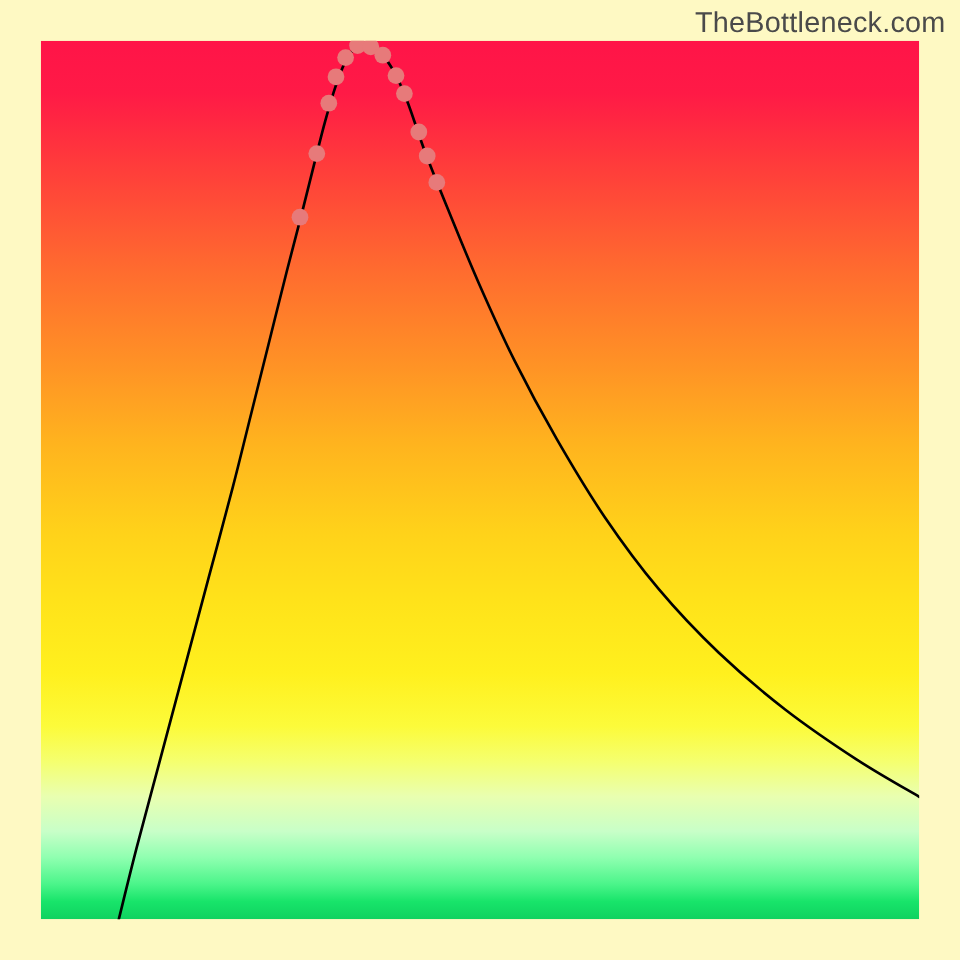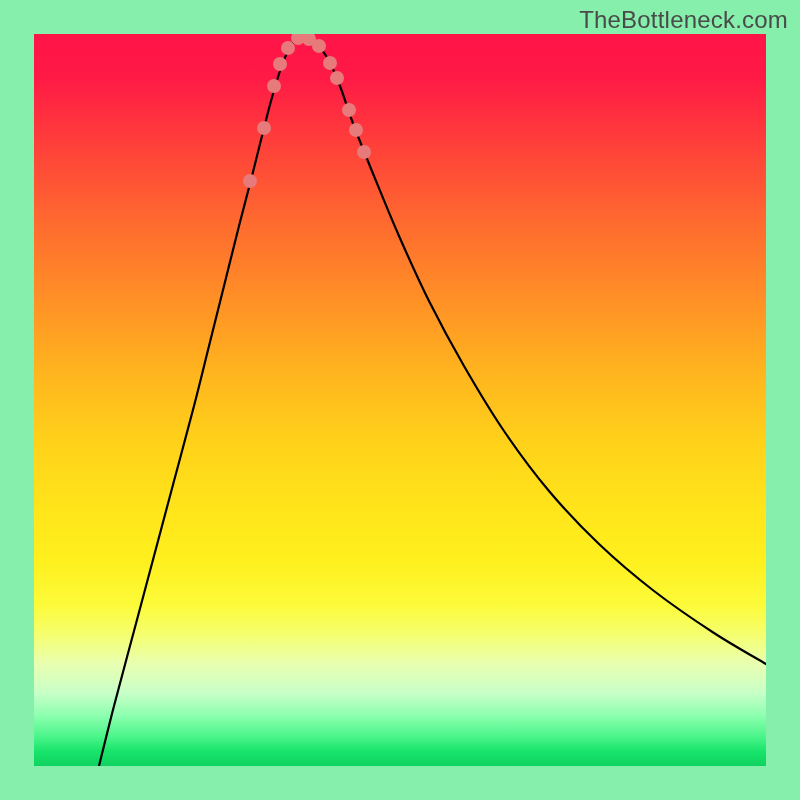--- a/index.html
+++ b/index.html
@@ -10,21 +10,21 @@
     background: #000;
     overflow: hidden;
     font-family: Arial, Helvetica, sans-serif;
   }
   .frame {
     position: absolute;
     left: 0;
     top: 0;
     width: 800px;
     height: 800px;
-    background: #86efac;
+    background: #fef9c3;
   }
   .plot-area {
     position: absolute;
     left: 34px;
     top: 34px;
     width: 732px;
     height: 732px;
     overflow: hidden;
   }
   .gradient {

